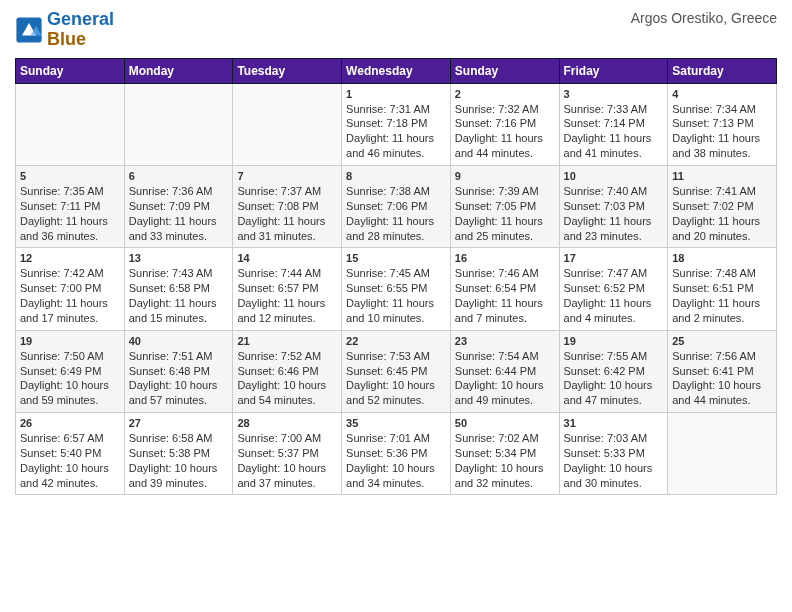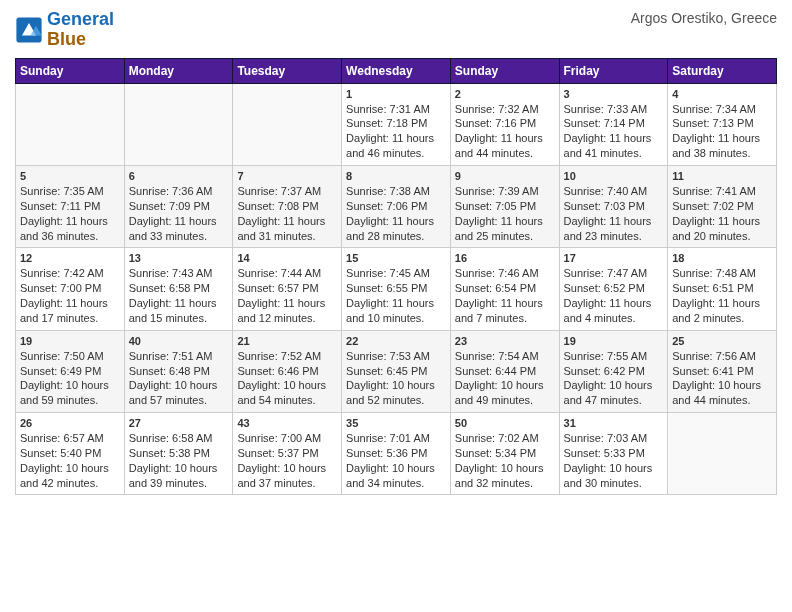--- a/index.html
+++ b/index.html
@@ -239,21 +239,21 @@
         <tr>
           <td>
         <span class="day-number">26</span>
         <span class="cell-text">Sunrise: 6:57 AM<br>Sunset: 5:40 PM<br>Daylight: 10 hours and 42 minutes.</span>
       </td>
           <td>
         <span class="day-number">27</span>
         <span class="cell-text">Sunrise: 6:58 AM<br>Sunset: 5:38 PM<br>Daylight: 10 hours and 39 minutes.</span>
       </td>
           <td>
-        <span class="day-number">43</span>
+        <span class="day-number">28</span>
         <span class="cell-text">Sunrise: 7:00 AM<br>Sunset: 5:37 PM<br>Daylight: 10 hours and 37 minutes.</span>
       </td>
           <td>
         <span class="day-number">35</span>
         <span class="cell-text">Sunrise: 7:01 AM<br>Sunset: 5:36 PM<br>Daylight: 10 hours and 34 minutes.</span>
       </td>
           <td>
         <span class="day-number">50</span>
         <span class="cell-text">Sunrise: 7:02 AM<br>Sunset: 5:34 PM<br>Daylight: 10 hours and 32 minutes.</span>
       </td>

